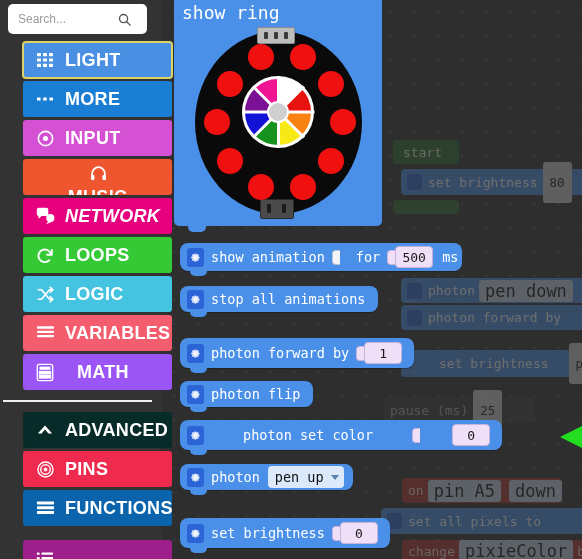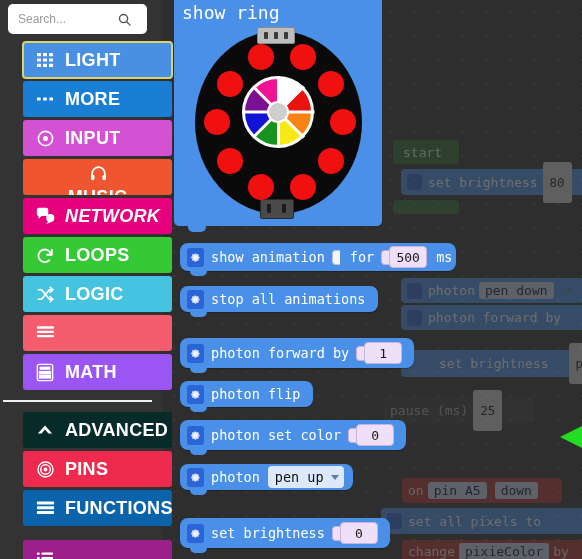--- a/index.html
+++ b/index.html
@@ -177,21 +177,21 @@
     font-family:"DejaVu Sans Mono",monospace;font-size:13px;
     display:flex;align-items:center;box-sizing:border-box;
     border-radius:4px;padding-left:6px;white-space:nowrap;
     opacity:.30;
   }
   .g-blue{background:#4a90e8;color:#fff;}
   .g-green{background:#2d6b2d;color:#dfe9df;}
   .g-red{background:#b03030;color:#f2dada;margin-left:36px;}
   .g-dark{background:#3a3a3a;color:#aaa;}
   .g-field{background:#cfcfcf;color:#111;border-radius:3px;padding:13px 7px;margin-left:5px;font-size:12.5px;}
-  .g-drop{background:#c9d9ee;color:#111;border-radius:3px;padding:1px 6px;margin:0 4px;font-size:13px;}
+  .g-drop{background:#c9d9ee;color:#111;border-radius:3px;padding:1px 6px;margin:0 4px;font-size:17px;}
   .g-gear{width:15px;height:16px;background:#2b64d6;border-radius:3px;margin-right:6px;flex:0 0 15px;
           display:flex;align-items:center;justify-content:center;}
 
   
   #arrow{position:absolute;left:398px;top:412px;width:136px;height:50px;}
 </style>
 </head>
 <body>
 
 <div id="workspace">
@@ -279,21 +279,21 @@
 
 <div class="blk" style="left:180px;top:243px;height:28px;">
   <span class="gear">
     <svg width="11" height="11" viewBox="0 0 24 24">
         <path fill="#fff" d="M12 8a4 4 0 100 8 4 4 0 000-8zm0 6.2a2.2 2.2 0 110-4.4 2.2 2.2 0 010 4.4z"></path>
         <path fill="#fff" d="M21 13.5v-3l-2.3-.5-.6-1.5 1.3-2-2.1-2.1-2 1.3-1.5-.6L13.3 3h-3l-.5 2.1-1.5.6-2-1.3L4.2 6.5l1.3 2-.6 1.5-2.3.5v3l2.3.5.6 1.5-1.3 2 2.1 2.1 2-1.3 1.5.6.5 2.3h3l.5-2.3 1.5-.6 2 1.3 2.1-2.1-1.3-2 .6-1.5z" opacity=".85"></path>
       </svg>
   </span>
   <span class="blabel">show animation</span>
   <span class="plug" style="background:#f2f4f7;border-color:#b9c3cf;"></span>
-  <span class="blabel" style="margin-left:10px;">for</span>
+  <span class="blabel" style="margin-left:16px;">for</span>
   <span class="plug"></span>
   <span class="numfield" style="margin-left:0;">500</span>
   <span class="blabel" style="margin-left:4px;">ms</span>
 </div>
 
 <div class="blk" style="left:180px;top:286px;height:26px;padding-right:9px;">
   <span class="gear">
     <svg width="11" height="11" viewBox="0 0 24 24">
         <path fill="#fff" d="M12 8a4 4 0 100 8 4 4 0 000-8zm0 6.2a2.2 2.2 0 110-4.4 2.2 2.2 0 010 4.4z"></path>
         <path fill="#fff" d="M21 13.5v-3l-2.3-.5-.6-1.5 1.3-2-2.1-2.1-2 1.3-1.5-.6L13.3 3h-3l-.5 2.1-1.5.6-2-1.3L4.2 6.5l1.3 2-.6 1.5-2.3.5v3l2.3.5.6 1.5-1.3 2 2.1 2.1 2-1.3 1.5.6.5 2.3h3l.5-2.3 1.5-.6 2 1.3 2.1-2.1-1.3-2 .6-1.5z" opacity=".85"></path>
@@ -317,21 +317,21 @@
 <div class="blk" style="left:180px;top:381px;height:26px;padding-right:9px;">
   <span class="gear">
     <svg width="11" height="11" viewBox="0 0 24 24">
         <path fill="#fff" d="M12 8a4 4 0 100 8 4 4 0 000-8zm0 6.2a2.2 2.2 0 110-4.4 2.2 2.2 0 010 4.4z"></path>
         <path fill="#fff" d="M21 13.5v-3l-2.3-.5-.6-1.5 1.3-2-2.1-2.1-2 1.3-1.5-.6L13.3 3h-3l-.5 2.1-1.5.6-2-1.3L4.2 6.5l1.3 2-.6 1.5-2.3.5v3l2.3.5.6 1.5-1.3 2 2.1 2.1 2-1.3 1.5.6.5 2.3h3l.5-2.3 1.5-.6 2 1.3 2.1-2.1-1.3-2 .6-1.5z" opacity=".85"></path>
       </svg>
   </span>
   <span class="blabel">photon flip</span>
 </div>
 
-<div class="blk" style="left:180px;top:420px;height:30px;padding-right:7px;">
+<div class="blk" style="left:180px;top:420px;height:30px;padding-right:7px;gap:32px;">
   <span class="gear">
     <svg width="11" height="11" viewBox="0 0 24 24">
         <path fill="#fff" d="M12 8a4 4 0 100 8 4 4 0 000-8zm0 6.2a2.2 2.2 0 110-4.4 2.2 2.2 0 010 4.4z"></path>
         <path fill="#fff" d="M21 13.5v-3l-2.3-.5-.6-1.5 1.3-2-2.1-2.1-2 1.3-1.5-.6L13.3 3h-3l-.5 2.1-1.5.6-2-1.3L4.2 6.5l1.3 2-.6 1.5-2.3.5v3l2.3.5.6 1.5-1.3 2 2.1 2.1 2-1.3 1.5.6.5 2.3h3l.5-2.3 1.5-.6 2 1.3 2.1-2.1-1.3-2 .6-1.5z" opacity=".85"></path>
       </svg>
   </span>
   <span class="blabel">photon set color</span>
   <span class="plug"></span>
   <span class="numfield" style="margin-left:0;">0</span>
 </div>
@@ -465,23 +465,24 @@
   <div class="cat" style="top:315px;background:#f35d6e;">
     <span class="cicon">
       <svg width="19" height="16" viewBox="0 0 20 16">
           <g fill="#fff">
         <rect x="1" y="1" width="18" height="2.4" rx="1"></rect>
             <rect x="1" y="5.5" width="18" height="2.4" rx="1"></rect>
         <rect x="1" y="10" width="18" height="2.4" rx="1"></rect>
       </g>
         </svg>
     </span>
-  </div>
-
-  <div class="cat" style="top:354px;background:#9b55f5;">
+    <span class="clabel">VARIABLES</span>
+  </div>
+
+  <div class="cat" style="top:354px;background:#9b55f5;gap:12px;">
     <span class="cicon">
       <svg width="18" height="19" viewBox="0 0 20 21" fill="none" stroke="#fff" stroke-width="1.6">
         <rect x="1.5" y="1.5" width="17" height="18" rx="2"></rect>
         <rect x="4" y="4" width="12" height="3.5" fill="#fff" stroke="none"></rect>
         <g fill="#fff">
             <rect x="4" y="9.5" width="3" height="2.5"></rect>
             <rect x="8.5" y="9.5" width="3" height="2.5"></rect>
             <rect x="13" y="9.5" width="3" height="2.5"></rect>
         <rect x="4" y="14" width="3" height="2.5"></rect>
             <rect x="8.5" y="14" width="3" height="2.5"></rect>

